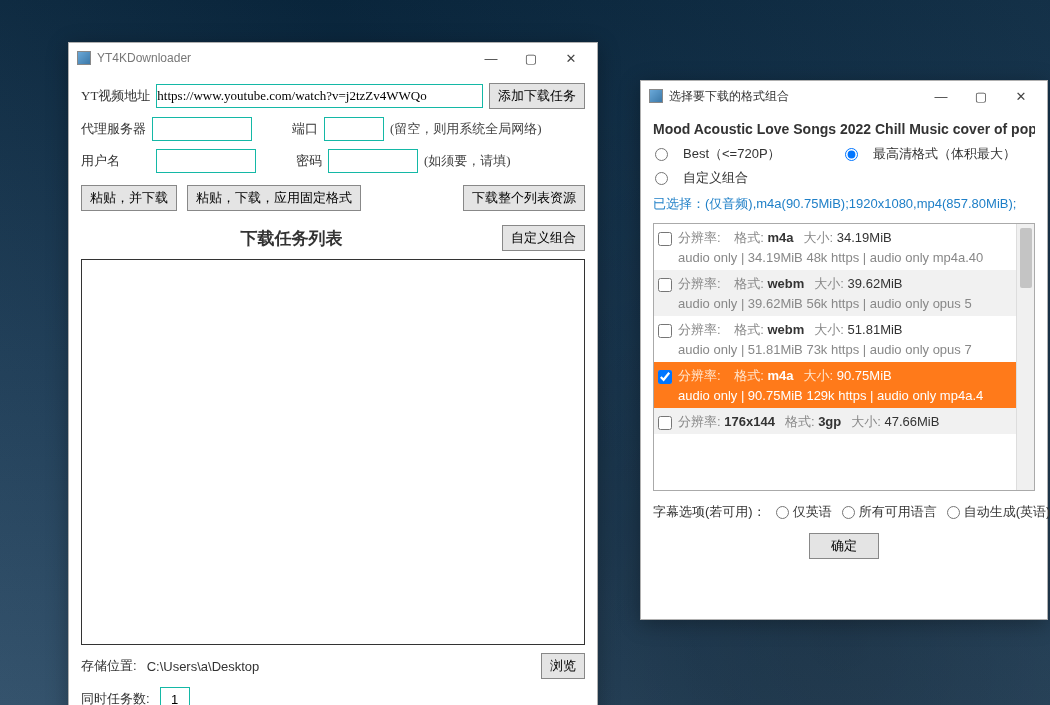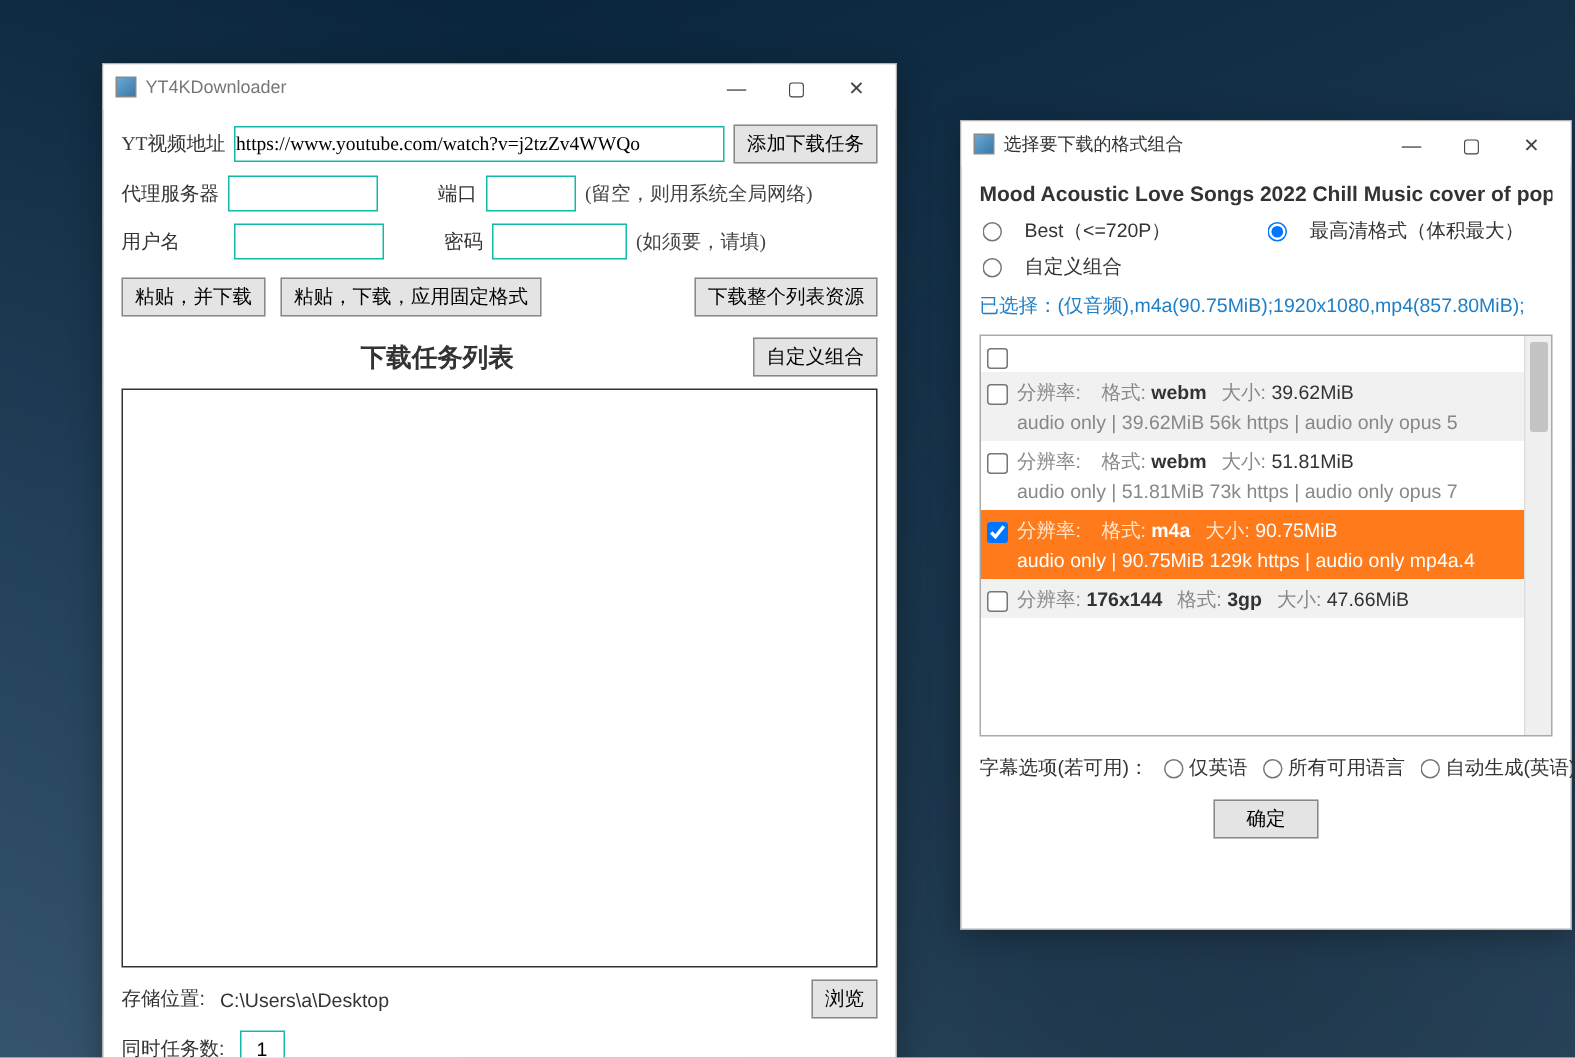--- a/index.html
+++ b/index.html
@@ -304,20 +304,24 @@
     </div>
 
     <div class="selected-line">
       <span>已选择：</span><span>(仅音频),m4a(90.75MiB);1920x1080,mp4(857.80MiB);</span>
     </div>
 
     <div class="fmt-list">
       <div class="fmt-scroll" id="fmt-scroll">
           <div class="fmt-item">
             <input type="checkbox" class="fmt-check" style="">
+            <div class="fmt-lines">
+              <div class="fmt-line1"><span class="k">分辨率:</span> <span class="v"></span><span class="k">格式:</span> <span class="v">m4a</span><span class="k">大小:</span> <span class="v" style="font-weight:normal">34.19MiB</span></div>
+              <div class="fmt-line2">audio only   |  34.19MiB  48k https | audio only    mp4a.40</div>
+            </div>
           </div>
           <div class="fmt-item alt">
             <input type="checkbox" class="fmt-check" style="">
             <div class="fmt-lines">
               <div class="fmt-line1"><span class="k">分辨率:</span> <span class="v"></span><span class="k">格式:</span> <span class="v">webm</span><span class="k">大小:</span> <span class="v" style="font-weight:normal">39.62MiB</span></div>
               <div class="fmt-line2">audio only   |  39.62MiB  56k https | audio only    opus    5</div>
             </div>
           </div>
           <div class="fmt-item">
             <input type="checkbox" class="fmt-check" style="">

